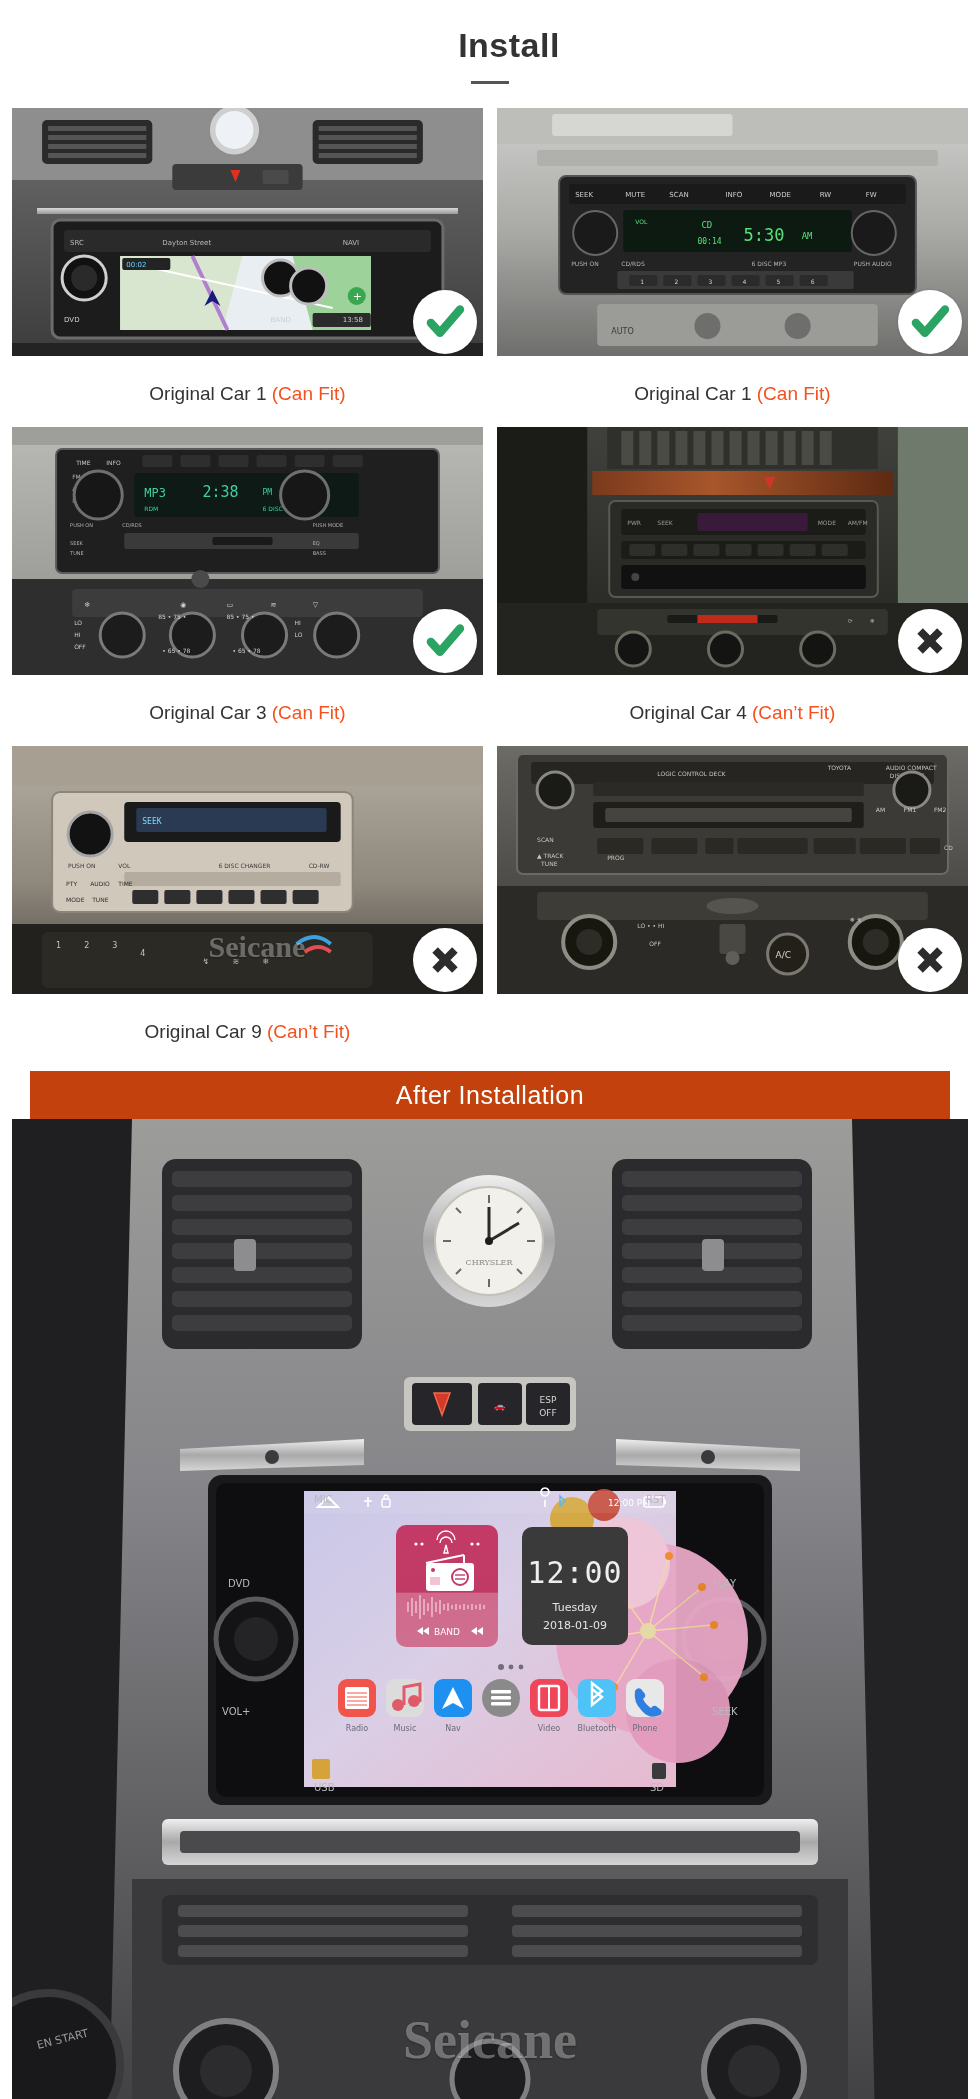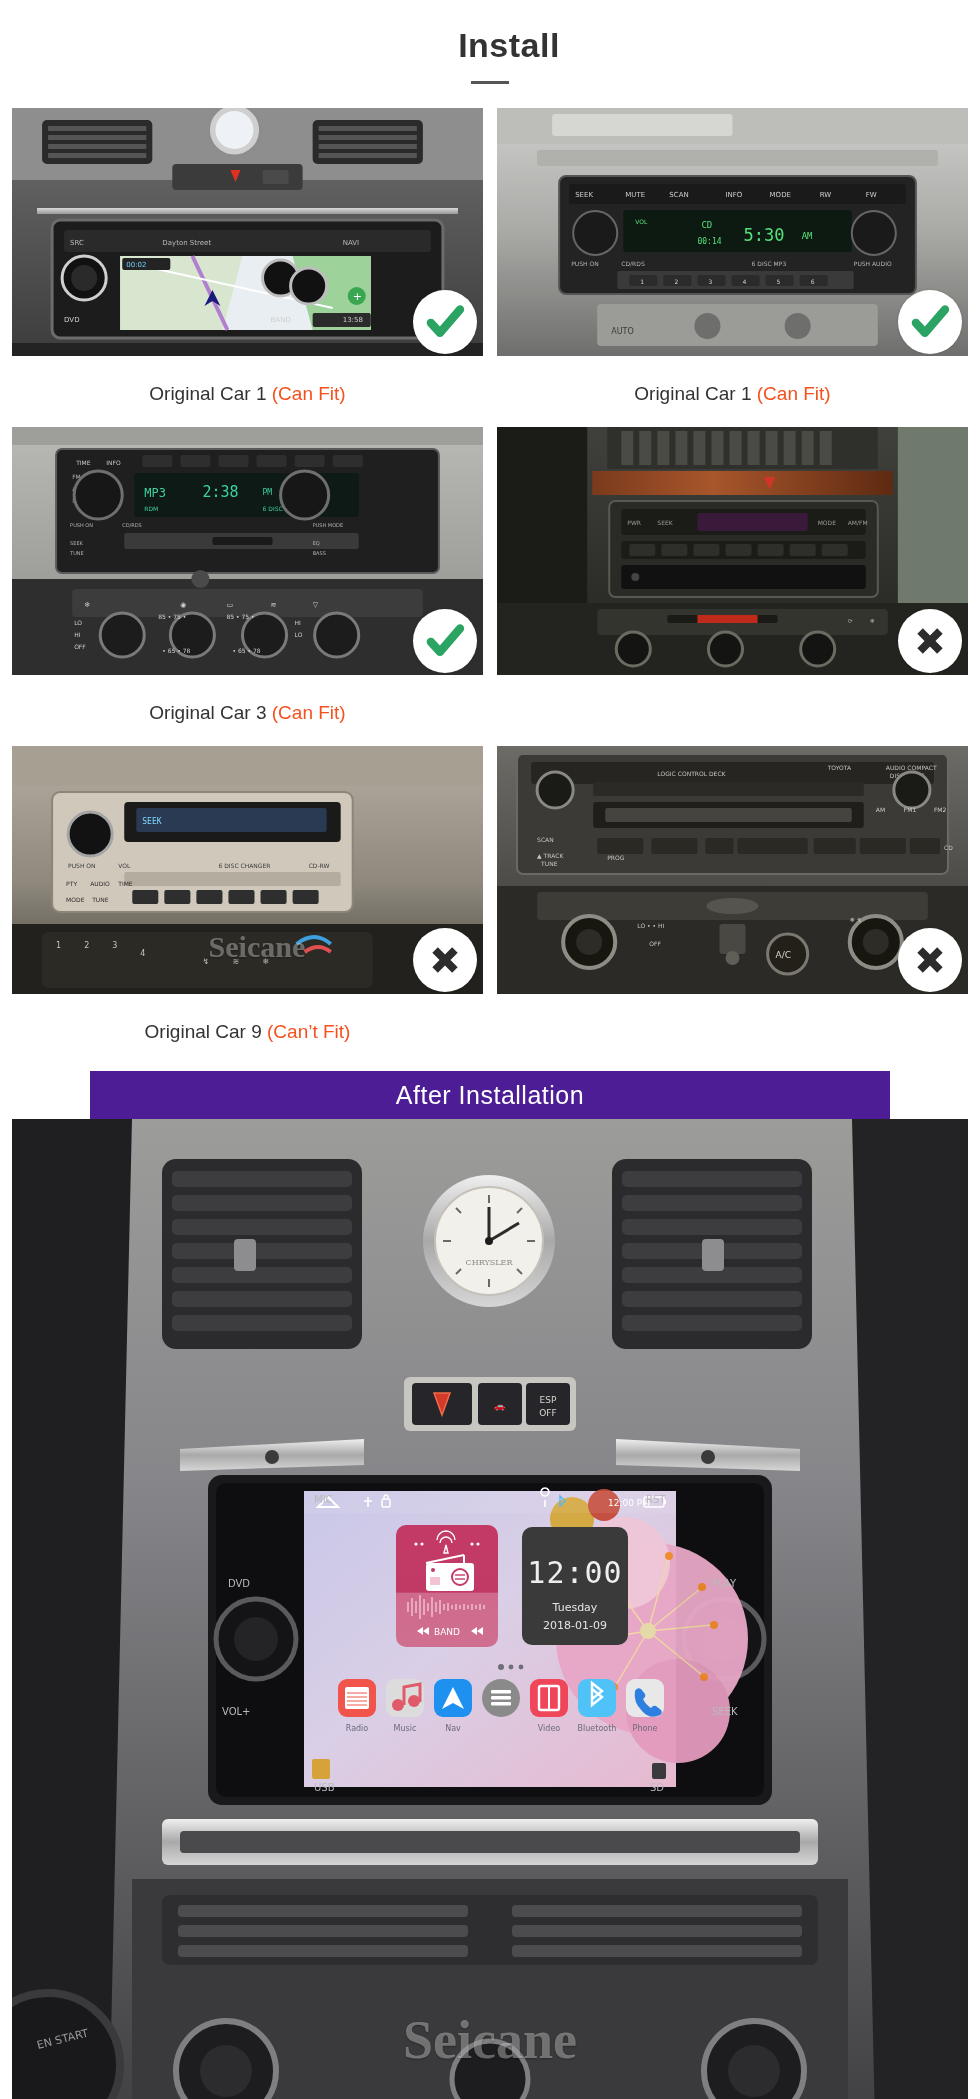--- a/index.html
+++ b/index.html
@@ -61,24 +61,24 @@
     font-size: 19px;
     color: #333333;
     padding: 15px 0 22px;
     white-space: nowrap;
     margin-top: 12px;
   }
   .caption .fit { color: #F4511E; }
 
   
   .banner {
-    width: 800px;
+    width: 920px;
     margin: 6px auto 0;
     height: 48px;
-    background: #4c1d95;
+    background: #c2410c;
     color: #ffffff;
     font-size: 25px;
     display: flex; align-items: center; justify-content: center;
     letter-spacing: .5px;
   }
 
   
   .hero {
     width: 956px; margin: 0 auto;
     height: 1048px;
@@ -423,20 +423,24 @@
             <text x="350" y="196">⟳</text>
               <text x="372" y="196">❄</text>
           </g>
         </svg>
         <div class="badge cross">
           <svg viewBox="0 0 24 24">
             <path d="M5 5 L19 19 M19 5 L5 19" fill="none" stroke="#2c2c2c" stroke-width="5.5" stroke-linecap="butt"></path>
           </svg>
         </div>
       </div>
+      <div class="caption">
+        <span>Original Car 4</span>
+        <span class="fit">(Can’t Fit)</span>
+      </div>
     </div>
 
     <div class="card">
       <div class="photo">
         <svg viewBox="0 0 470 248" preserveAspectRatio="none">
           <defs>
             <linearGradient id="c5bg" x1="0" y1="0" x2="0" y2="1">
               <stop offset="0" stop-color="#b5aea2"></stop>
                 <stop offset=".55" stop-color="#8e887d"></stop>
               <stop offset="1" stop-color="#4a463f"></stop>

